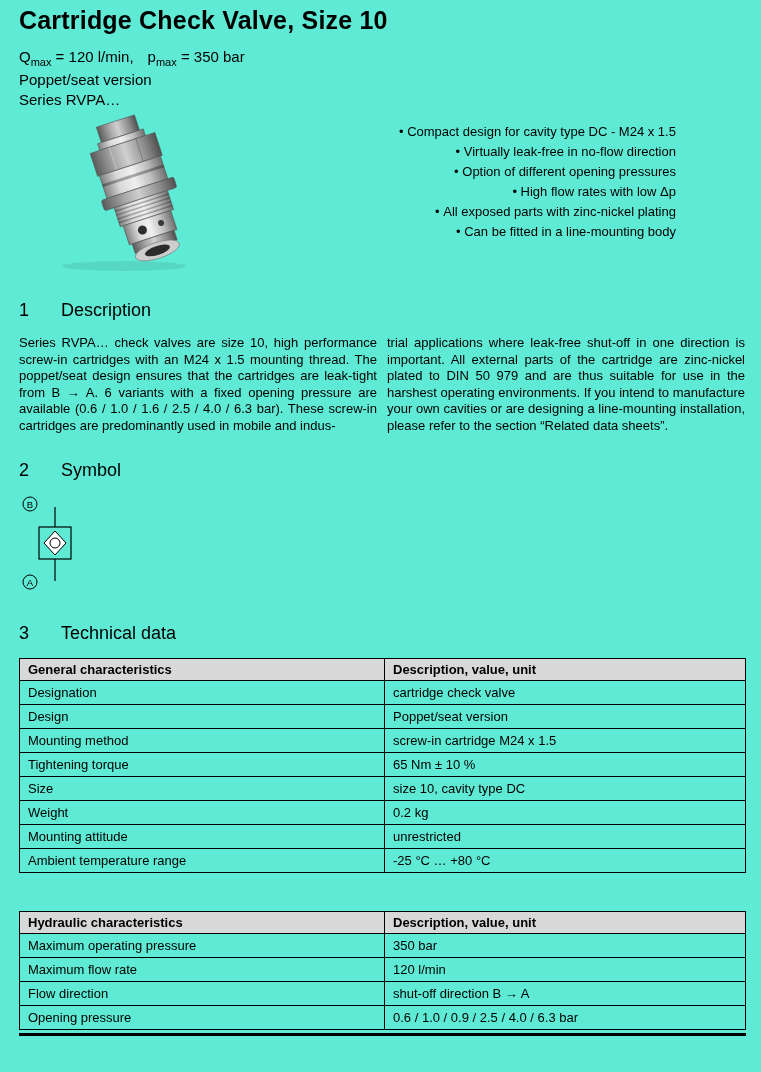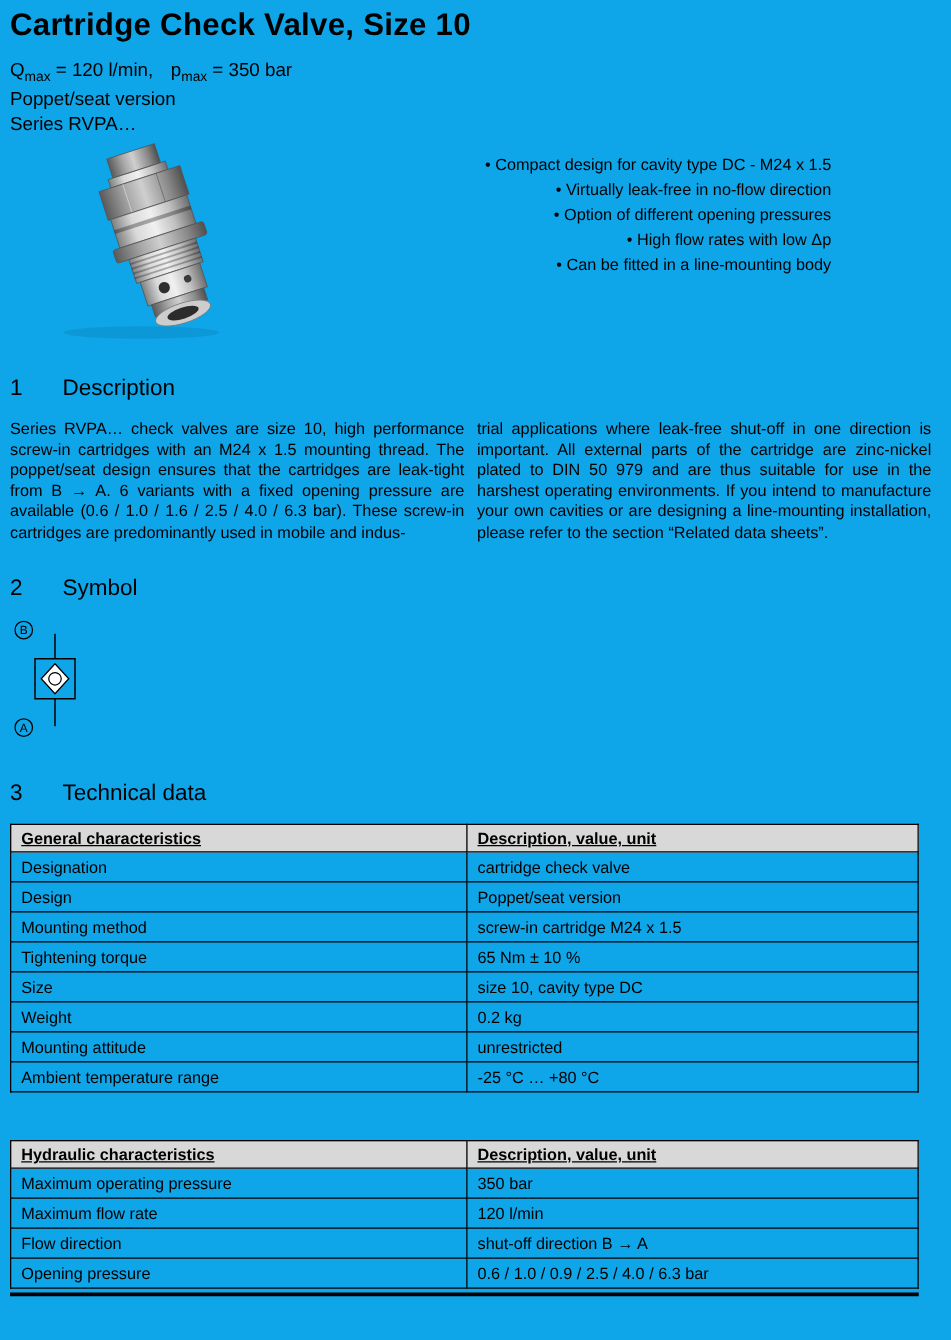--- a/index.html
+++ b/index.html
@@ -1,24 +1,24 @@
 <!DOCTYPE html>
 <html><head>
 <meta charset="utf-8">
 <style>
   * { box-sizing: border-box; }
   html, body { margin: 0; padding: 0; background: #ffffff; }
   .page {
     width: 761px; height: 1072px;
     font-family: "Liberation Sans", sans-serif;
     color: #000;
-    padding: 6px 16px 0 8px;
+    padding: 6px 16px 0 19px;
     position: relative;
     overflow: hidden;
-    background: #0ea5e9;
+    background: #5eead4;
   }
   .title { font-size: 25px; font-weight: bold; margin: 0; letter-spacing: 0.2px; }
   .spec { font-size: 15px; margin-top: 13px; }
   .spec sub { font-size: 11px; }
   .p-group { margin-left: 14px; text-align: right; }
   .subline { font-size: 15px; margin-top: 3px; }
 
   .hero { display: flex; margin-top: 6px; height: 160px; }
   .photo { width: 380px; height: 158px; flex: 0 0 380px; }
   .features { list-style: none; margin: 10px 0 0 0; padding: 0; font-size: 13px; text-align: right; }
@@ -30,21 +30,21 @@
 
   .desc-cols { display: flex; gap: 10px; margin-top: 14px; font-size: 13px; line-height: 16.5px; text-align: justify; }
   .desc-col { flex: 1; }
 
   .symbol-wrap { margin-top: 12px; }
 
   table { border-collapse: collapse; width: 727px; font-size: 13px; margin-top: 14px; table-layout: fixed; }
   col.c1 { width: 365px; }
   th, td { border: 1px solid #000; padding: 3px 8px; text-align: left; vertical-align: middle; }
   td { height: 24px; font-weight: normal; }
-  th { background: #d8d8d8; font-weight: bold; height: 15px; text-decoration: underline; }
+  th { background: #d8d8d8; font-weight: bold; height: 15px; }
   .t2 { margin-top: 38px; }
   .cutoff { width: 727px; height: 3px; background: #000; margin-top: 3px; }
 </style>
 </head>
 <body>
 
 <div class="page">
 
   <h1 class="title">Cartridge Check Valve, Size 10</h1>
 
@@ -95,20 +95,21 @@
           <ellipse cx="120" cy="140" rx="23" ry="8" fill="#cdcdcd" stroke="#777"></ellipse>
           <ellipse cx="120" cy="140" rx="13" ry="4.5" fill="#2b2b2b" stroke="none"></ellipse>
         </g>
       </svg>
     </div>
     <ul class="features">
       <li>Compact design for cavity type DC - M24 x 1.5</li>
       <li>Virtually leak-free in no-flow direction</li>
       <li>Option of different opening pressures</li>
       <li>High flow rates with low Δp</li>
+      <li>All exposed parts with zinc-nickel plating</li>
       <li>Can be fitted in a line-mounting body</li>
     </ul>
   </div>
 
   <div class="sec-head">
     <span class="sec-num">1</span>
     <span>Description</span>
   </div>
 
   <div class="desc-cols">

